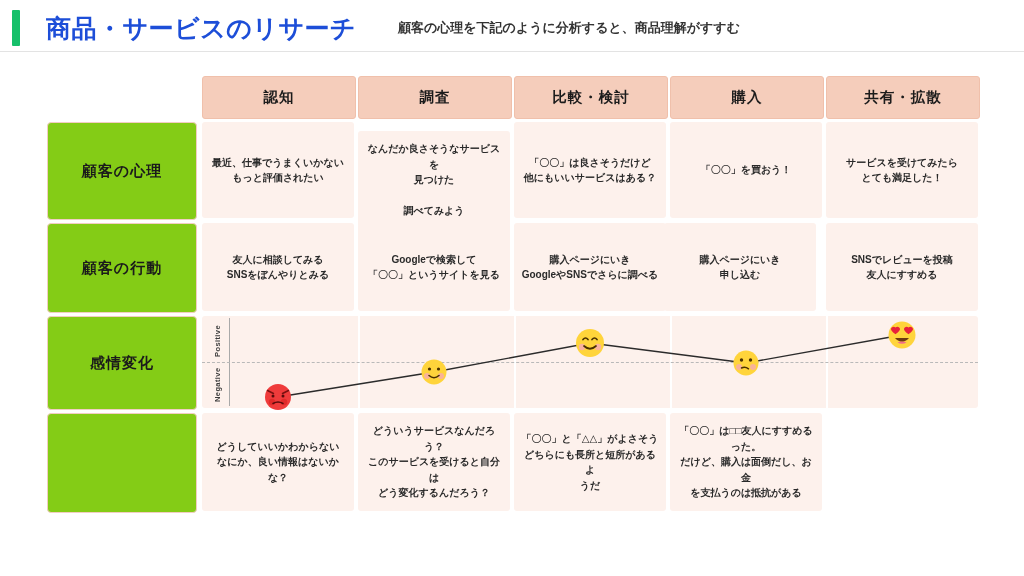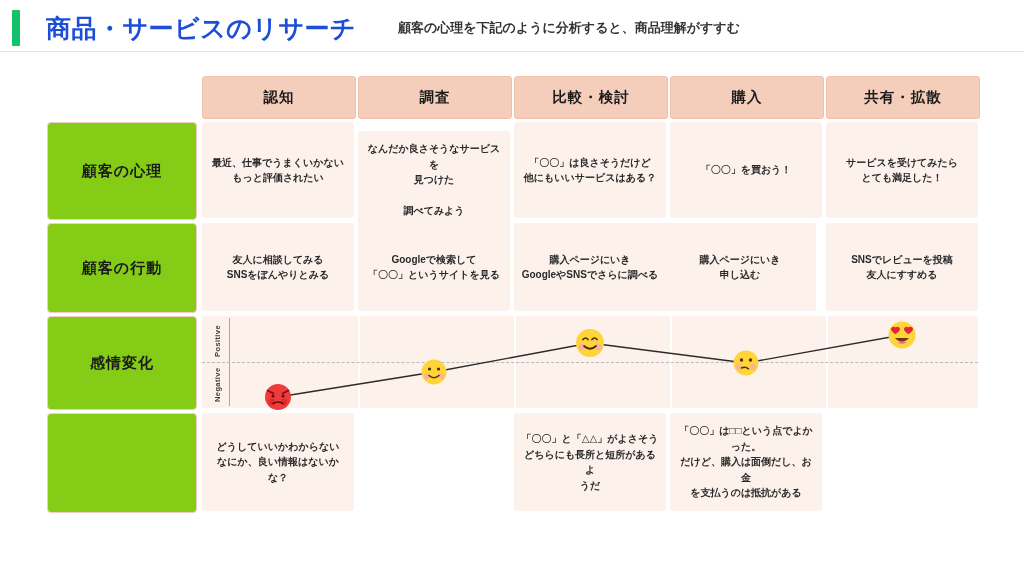--- a/index.html
+++ b/index.html
@@ -164,22 +164,25 @@
         <circle cx="902" cy="283" r="13.5" fill="#ffd43b"></circle>
         <path d="M895.5,275.5 c-1.6-1.8-4.5-0.6-4.5,1.6 c0,2.2 3.2,4.2 4.5,5.2 c1.3-1 4.5-3 4.5-5.2 c0-2.2-2.9-3.4-4.5-1.6 z" fill="#e8213b"></path>
         <path d="M908.5,275.5 c-1.6-1.8-4.5-0.6-4.5,1.6 c0,2.2 3.2,4.2 4.5,5.2 c1.3-1 4.5-3 4.5-5.2 c0-2.2-2.9-3.4-4.5-1.6 z" fill="#e8213b"></path>
         <path d="M895,286 Q902,293.5 909,286 Z" fill="#6d3a10"></path>
         <path d="M897.5,290.5 Q902,293.2 906.5,290.5 Q902,288.6 897.5,290.5 Z" fill="#f26b8a"></path>
       </g>
     </svg>
 
     <div class="cell" style="left:202px;top:361px;width:152px;height:98px;">どうしていいかわからない
 なにか、良い情報はないかな？</div>
+    <div class="cell" style="left:358px;top:361px;width:152px;height:98px;">どういうサービスなんだろう？
+このサービスを受けると自分は
+どう変化するんだろう？</div>
     <div class="cell" style="left:514px;top:361px;width:152px;height:98px;">「〇〇」と「△△」がよさそう
 どちらにも長所と短所があるよ
 うだ</div>
-    <div class="cell" style="left:670px;top:361px;width:152px;height:98px;">「〇〇」は□□という点でよか
+    <div class="cell" style="left:670px;top:361px;width:152px;height:98px;">「〇〇」は□□友人にすすめる
 った。
 だけど、購入は面倒だし、お金
 を支払うのは抵抗がある</div>
 
   </div>
 </div>
 
 </body></html>

